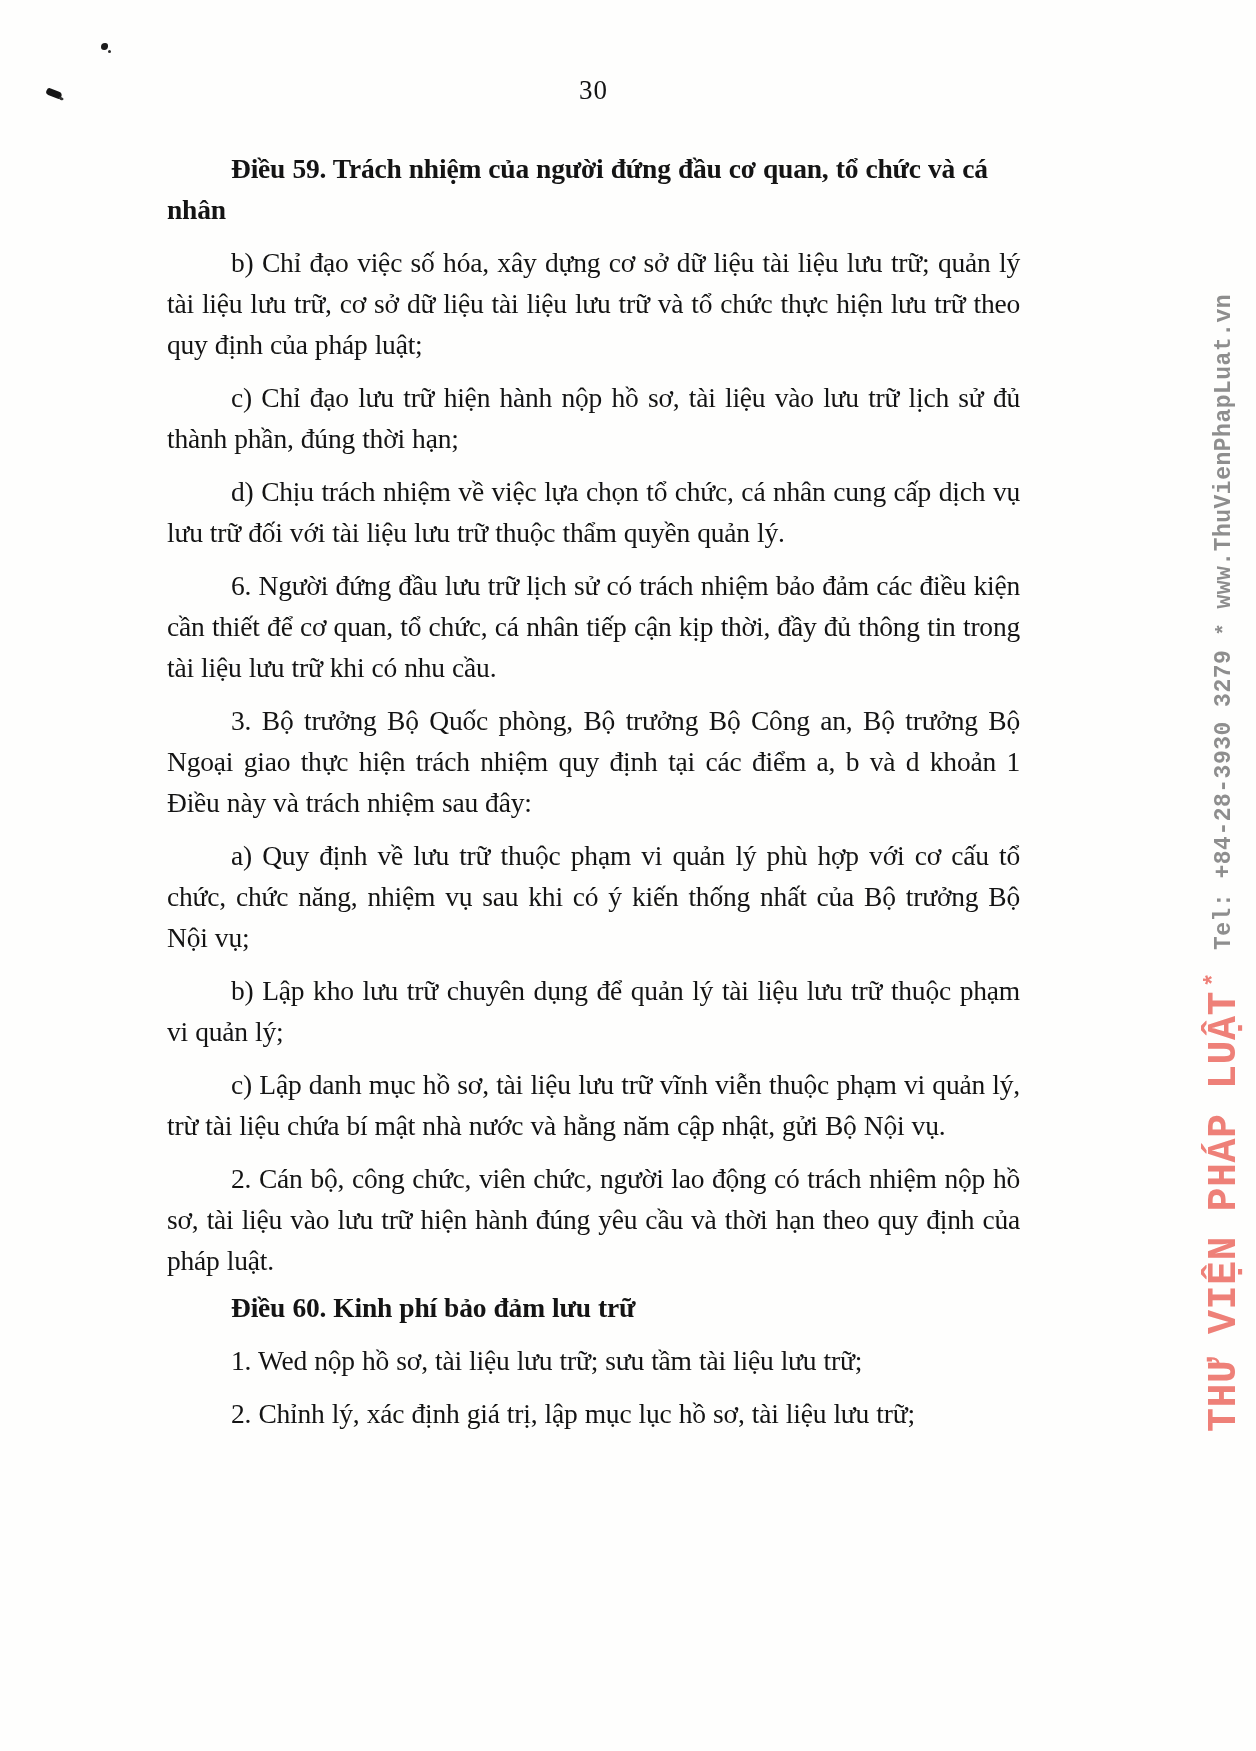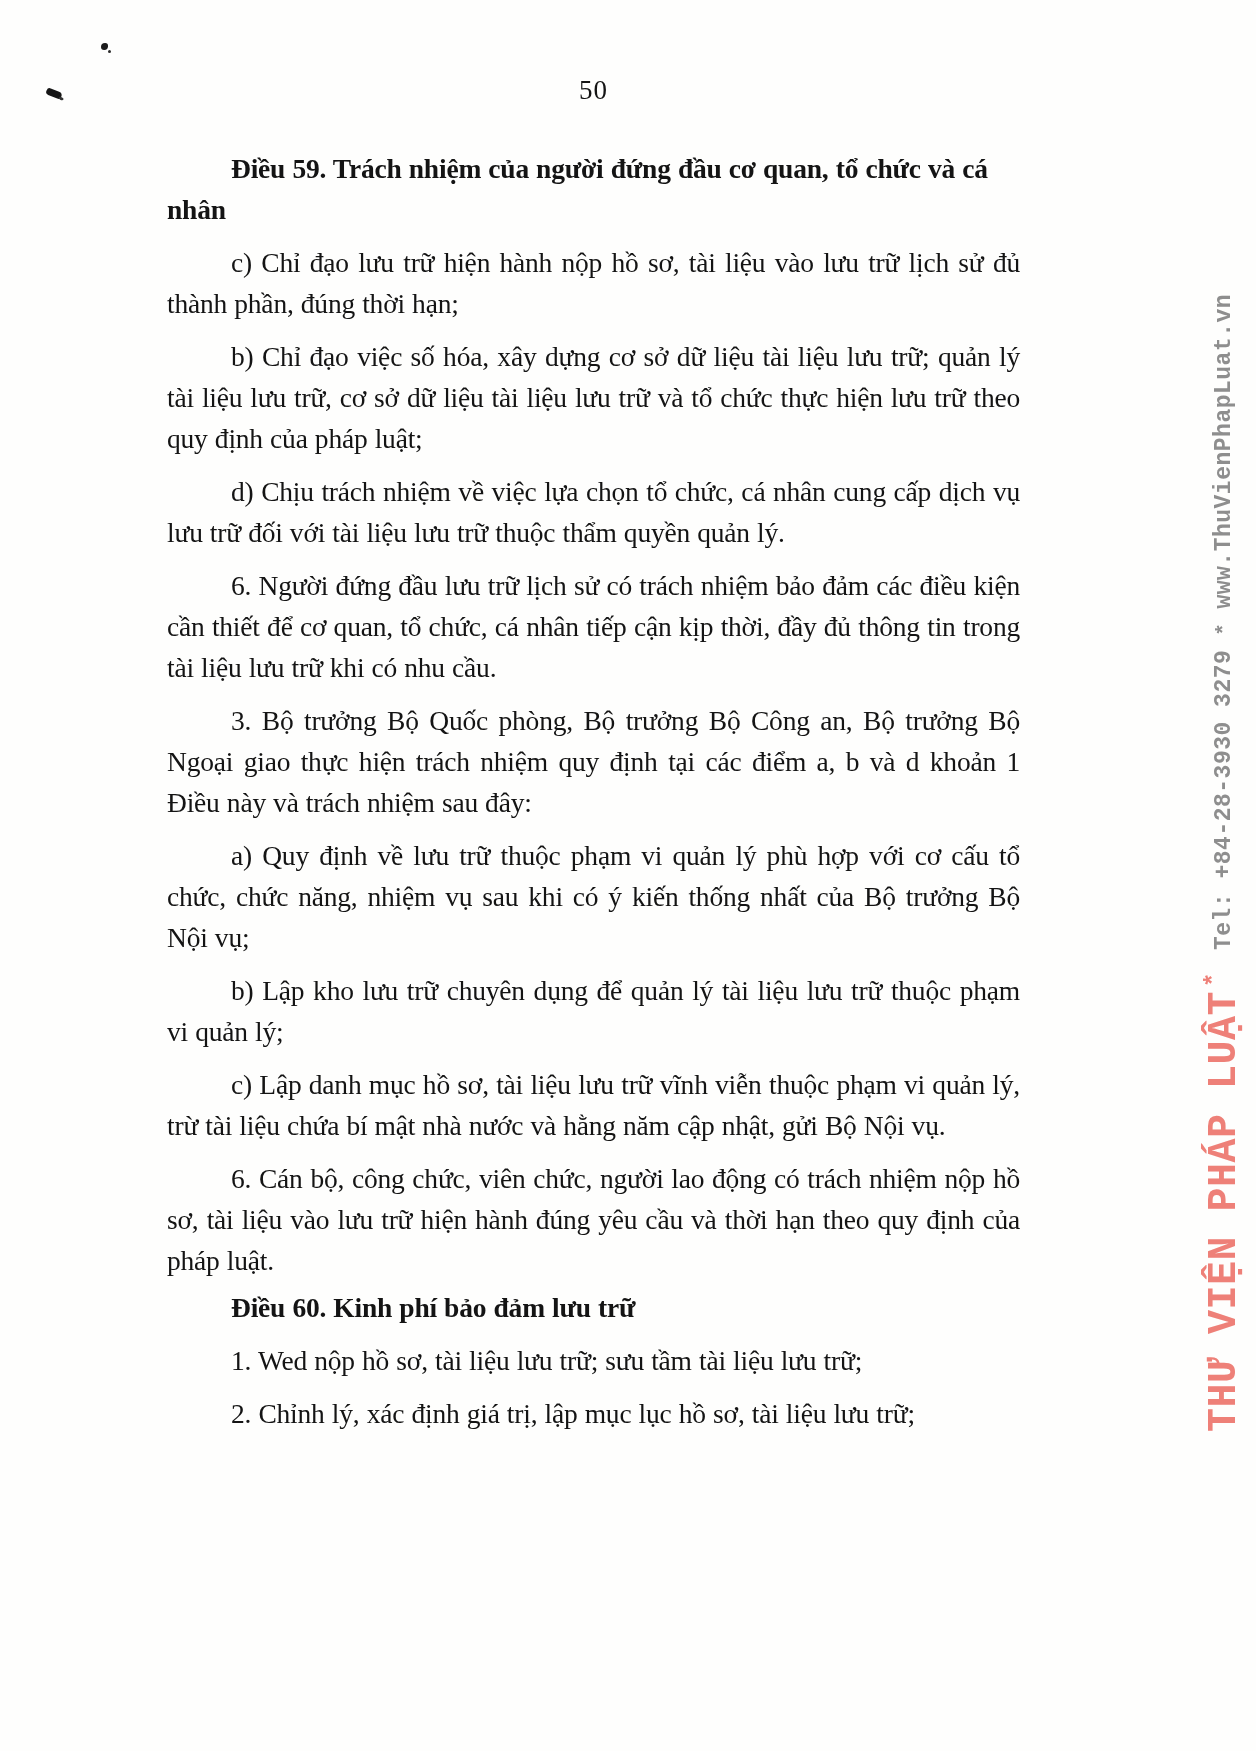--- a/index.html
+++ b/index.html
@@ -109,32 +109,32 @@
 </style>
 </head>
 <body>
 
 <div class="page">
 
   <div class="speck-1"></div>
   <div class="speck-2"></div>
 
   <div class="content">
-    <p class="page-number">50</p>
+    <p class="page-number">30</p>
 
     <p class="para heading">Điều 59. Trách nhiệm của người đứng đầu cơ quan, tổ chức và cá nhân</p>
+    <p class="para">b) Chỉ đạo việc số hóa, xây dựng cơ sở dữ liệu tài liệu lưu trữ; quản lý tài liệu lưu trữ, cơ sở dữ liệu tài liệu lưu trữ và tổ chức thực hiện lưu trữ theo quy định của pháp luật;</p>
     <p class="para">c) Chỉ đạo lưu trữ hiện hành nộp hồ sơ, tài liệu vào lưu trữ lịch sử đủ thành phần, đúng thời hạn;</p>
-    <p class="para">b) Chỉ đạo việc số hóa, xây dựng cơ sở dữ liệu tài liệu lưu trữ; quản lý tài liệu lưu trữ, cơ sở dữ liệu tài liệu lưu trữ và tổ chức thực hiện lưu trữ theo quy định của pháp luật;</p>
     <p class="para">d) Chịu trách nhiệm về việc lựa chọn tổ chức, cá nhân cung cấp dịch vụ lưu trữ đối với tài liệu lưu trữ thuộc thẩm quyền quản lý.</p>
     <p class="para">6. Người đứng đầu lưu trữ lịch sử có trách nhiệm bảo đảm các điều kiện cần thiết để cơ quan, tổ chức, cá nhân tiếp cận kịp thời, đầy đủ thông tin trong tài liệu lưu trữ khi có nhu cầu.</p>
     <p class="para">3. Bộ trưởng Bộ Quốc phòng, Bộ trưởng Bộ Công an, Bộ trưởng Bộ Ngoại giao thực hiện trách nhiệm quy định tại các điểm a, b và d khoản 1 Điều này và trách nhiệm sau đây:</p>
     <p class="para">a) Quy định về lưu trữ thuộc phạm vi quản lý phù hợp với cơ cấu tổ chức, chức năng, nhiệm vụ sau khi có ý kiến thống nhất của Bộ trưởng Bộ Nội vụ;</p>
     <p class="para">b) Lập kho lưu trữ chuyên dụng để quản lý tài liệu lưu trữ thuộc phạm vi quản lý;</p>
     <p class="para">c) Lập danh mục hồ sơ, tài liệu lưu trữ vĩnh viễn thuộc phạm vi quản lý, trừ tài liệu chứa bí mật nhà nước và hằng năm cập nhật, gửi Bộ Nội vụ.</p>
-    <p class="para">6. Cán bộ, công chức, viên chức, người lao động có trách nhiệm nộp hồ sơ, tài liệu vào lưu trữ hiện hành đúng yêu cầu và thời hạn theo quy định của pháp luật.</p>
+    <p class="para">2. Cán bộ, công chức, viên chức, người lao động có trách nhiệm nộp hồ sơ, tài liệu vào lưu trữ hiện hành đúng yêu cầu và thời hạn theo quy định của pháp luật.</p>
     <p class="para heading">Điều 60. Kinh phí bảo đảm lưu trữ</p>
     <p class="para">1. Wed nộp hồ sơ, tài liệu lưu trữ; sưu tầm tài liệu lưu trữ;</p>
     <p class="para">2. Chỉnh lý, xác định giá trị, lập mục lục hồ sơ, tài liệu lưu trữ;</p>
   </div>
 
   <div class="watermark">
     <span class="wm-brand" style="color:#ee8078;"><span>THƯ VIỆN PHÁP LUẬT</span><sup>*</sup></span>
     <span class="wm-phone" style="color:#8e8e8e;">Tel: +84-28-3930 3279</span>
     <span class="wm-sep" style="color:#8e8e8e;">*</span>
     <span class="wm-site" style="color:#8e8e8e;">www.ThuVienPhapLuat.vn</span>

